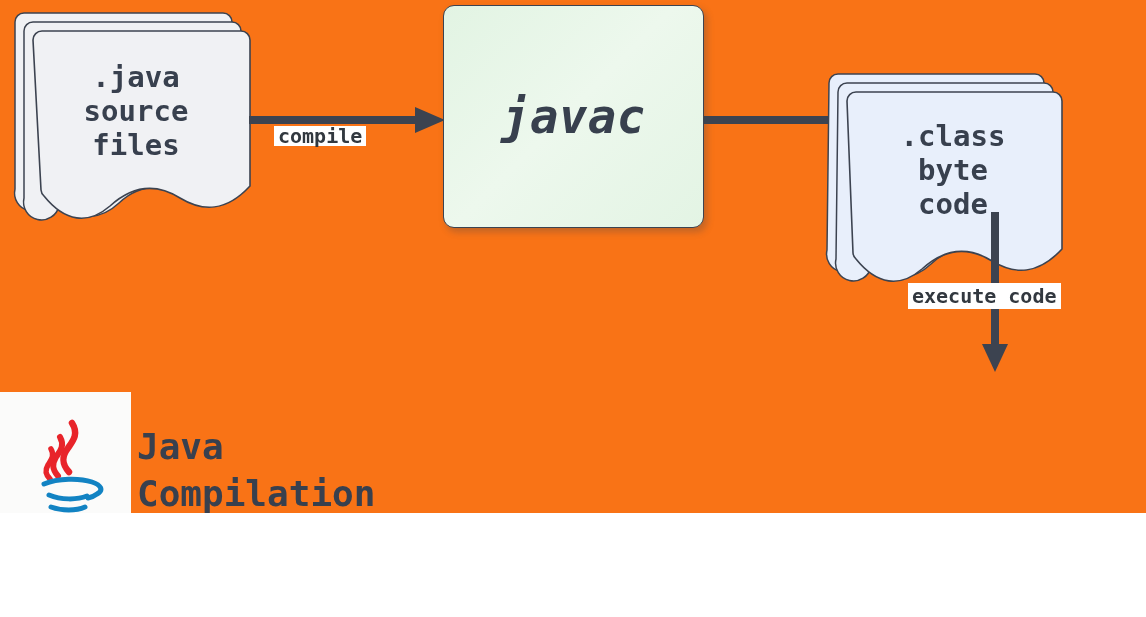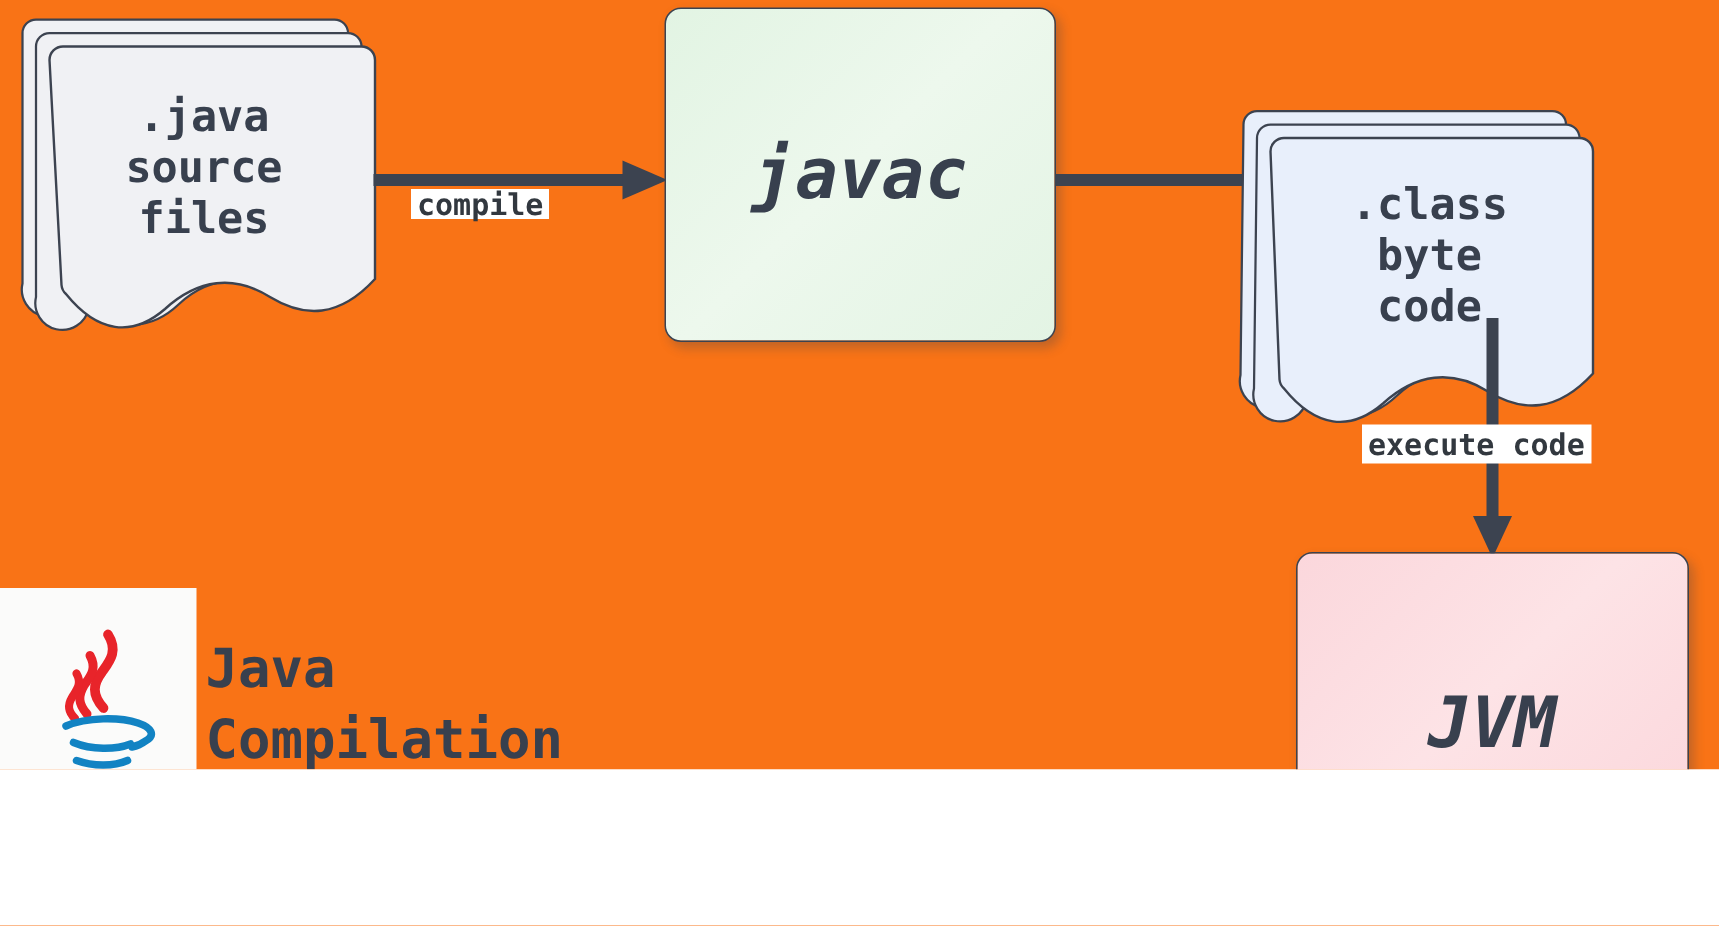--- a/index.html
+++ b/index.html
@@ -146,23 +146,20 @@
   </div>
 
   <div class="arrow" style="left:979px; top:212px; width:32px; height:160px;">
     <svg width="32" height="160" viewBox="0 0 32 160" aria-hidden="true">
       <line x1="16" y1="0" x2="16" y2="136" stroke="#3c4350" stroke-width="8"></line>
       <polygon points="3,132 29,132 16,160" fill="#3c4350"></polygon>
     </svg>
   </div>
   <div class="edge-label" style="left:876px; top:283px; font-size:20px; padding:3px 4px;margin-left:32px;">execute code</div>
 
-  <div class="procbox box-jvm" style="left:864px; top:368px; width:262px; height:229px;">
-    <span class="boxlabel" style="font-size:47px;">JVM</span>
-  </div>
 
   <div class="legend-panel" style="left:0px; top:392px; width:131px; height:180px;"></div>
 
   <div class="legend-logo" style="left:27px; top:415px; width:78px; height:116px;">
     <svg width="78" height="116" viewBox="0 0 78 116" aria-hidden="true">
 
       <g fill="none" stroke="#e8242a" stroke-linecap="round">
         <path d="M45 8 c7 11 1 18 -4 25 c-6 8 -7 15 1 24" stroke-width="6.5"></path>
         <path d="M33 22 c5 9 0 14 -4 20 c-4 7 -4 12 2 19" stroke-width="6"></path>
         <path d="M24 34 c4 7 0 11 -3 16 c-3 5 -3 9 2 14" stroke-width="5.5"></path>

